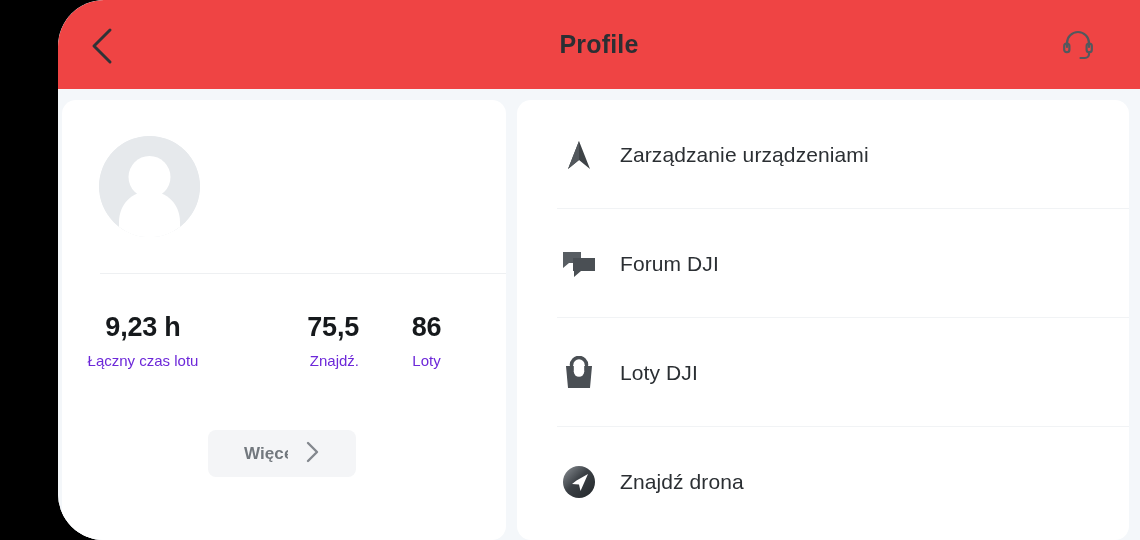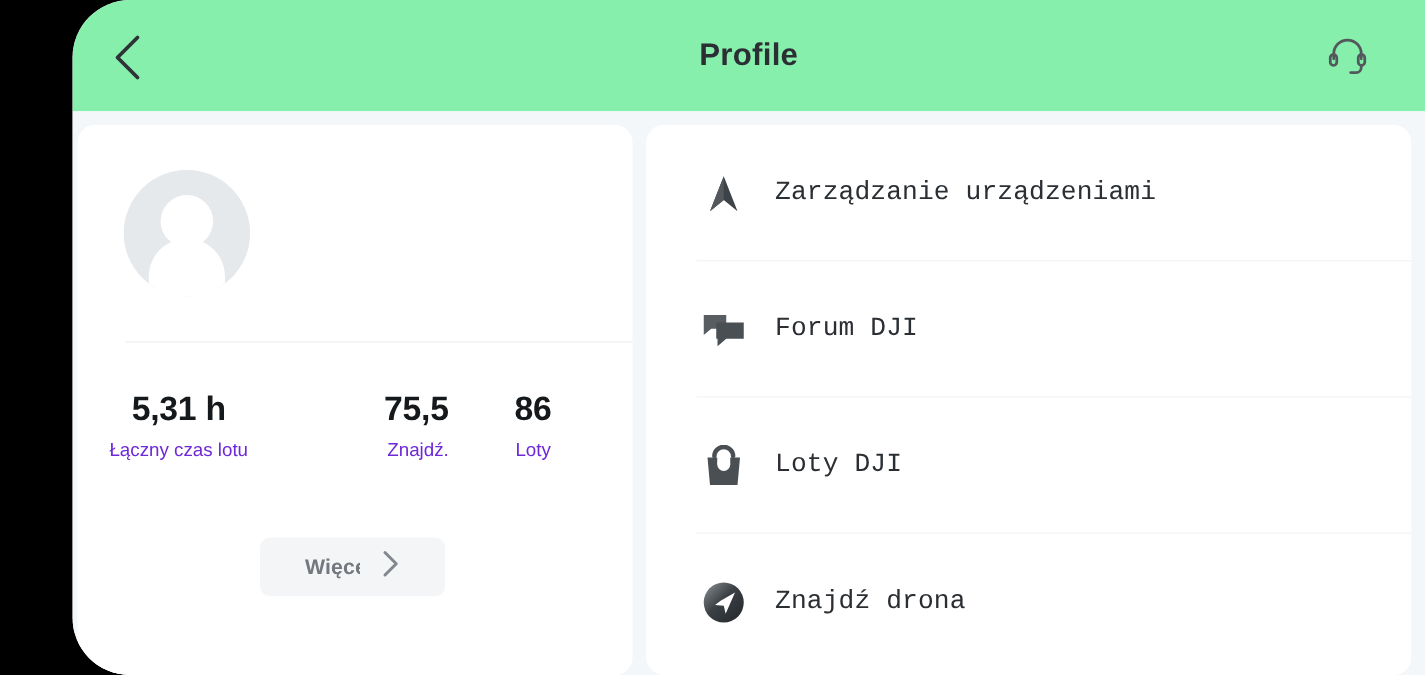--- a/index.html
+++ b/index.html
@@ -35,21 +35,21 @@
     border-bottom-left-radius: 46px;
     overflow: hidden;
   }
 
   
   .header {
     position: absolute;
     left: 0; top: 0;
     width: 1082px;
     height: 89px;
-    background: #86efac;
+    background: #ef4444;
     border-top-left-radius: 46px;
   }
   .back-btn {
     position: absolute;
     left: 18px;
     top: 20px;
     width: 52px;
     height: 52px;
     display: flex;
     align-items: center;
@@ -203,21 +203,20 @@
   
   .menu-card {
     position: absolute;
     left: 459px;
     top: 11px;
     width: 612px;
     height: 440px;
     background: #ffffff;
     border-radius: 14px;
     overflow: hidden;
-    font-family: Liberation Mono, monospace;
   }
 
   .menu-item {
     position: relative;
     height: 109px;
     display: flex;
     align-items: center;
     cursor: pointer;
   }
   .menu-icon {
@@ -289,21 +288,21 @@
             </svg>
           </span>
         </div>
 
         <div class="user-name">&nbsp;&nbsp;&nbsp;&nbsp;&nbsp;&nbsp;&nbsp;&nbsp;&nbsp;&nbsp;1</div>
 
         <div class="card-divider"></div>
 
         <div class="stats">
           <div class="stat">
-            <div class="stat-value">5,31 h</div>
+            <div class="stat-value">9,23 h</div>
             <div class="stat-label">Łączny czas lotu</div>
           </div>
           <div class="stat">
             <div class="stat-value">75,5</div>
             <div class="stat-label">Znajdź.</div>
           </div>
           <div class="stat">
             <div class="stat-value">86</div>
             <div class="stat-label">Loty</div>
           </div>

